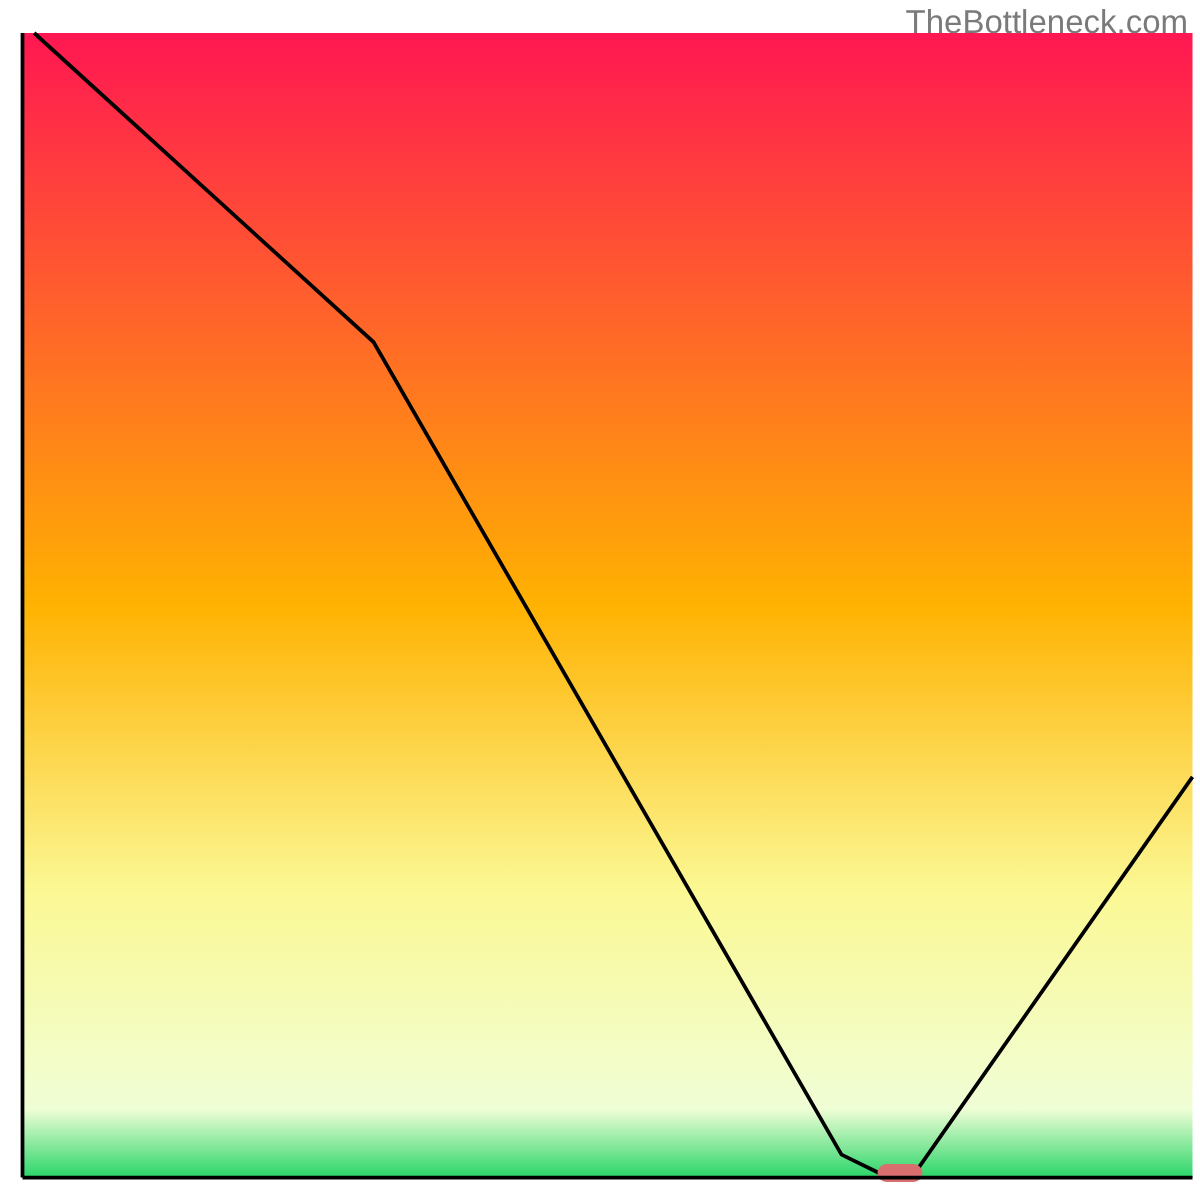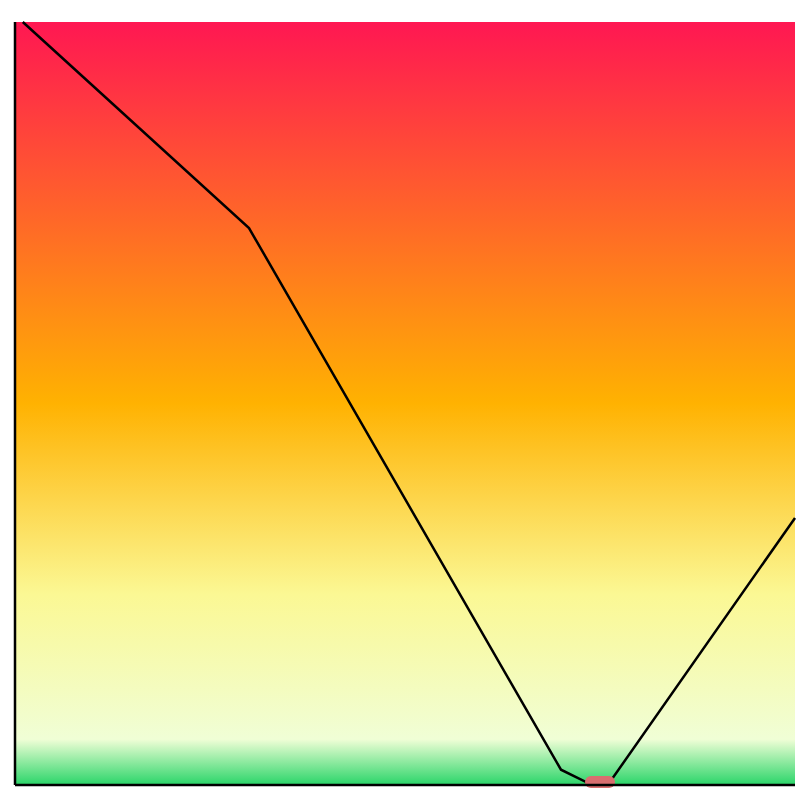--- a/index.html
+++ b/index.html
@@ -26,20 +26,21 @@
 right: 8px;
 color: #7a7a7a;
 font-size: 22px;
 font-family: Arial, sans-serif;
 }
 </style>
 </head>
 <body>
 
 <div class="chart-container">
+  <div class="watermark">TheBottleneck.com</div>
   <svg width="800" height="800" viewBox="0 0 800 800">
     <defs>
       <linearGradient id="bg-grad" x1="0" y1="0" x2="0" y2="1">
       <stop offset="0%" stop-color="#ff1752"></stop>
           <stop offset="50%" stop-color="#ffb201"></stop>
           <stop offset="75%" stop-color="#fbf894"></stop>
           <stop offset="94%" stop-color="#f0fed6"></stop>
           <stop offset="100%" stop-color="#2ad569"></stop>
         </linearGradient>
     </defs>

